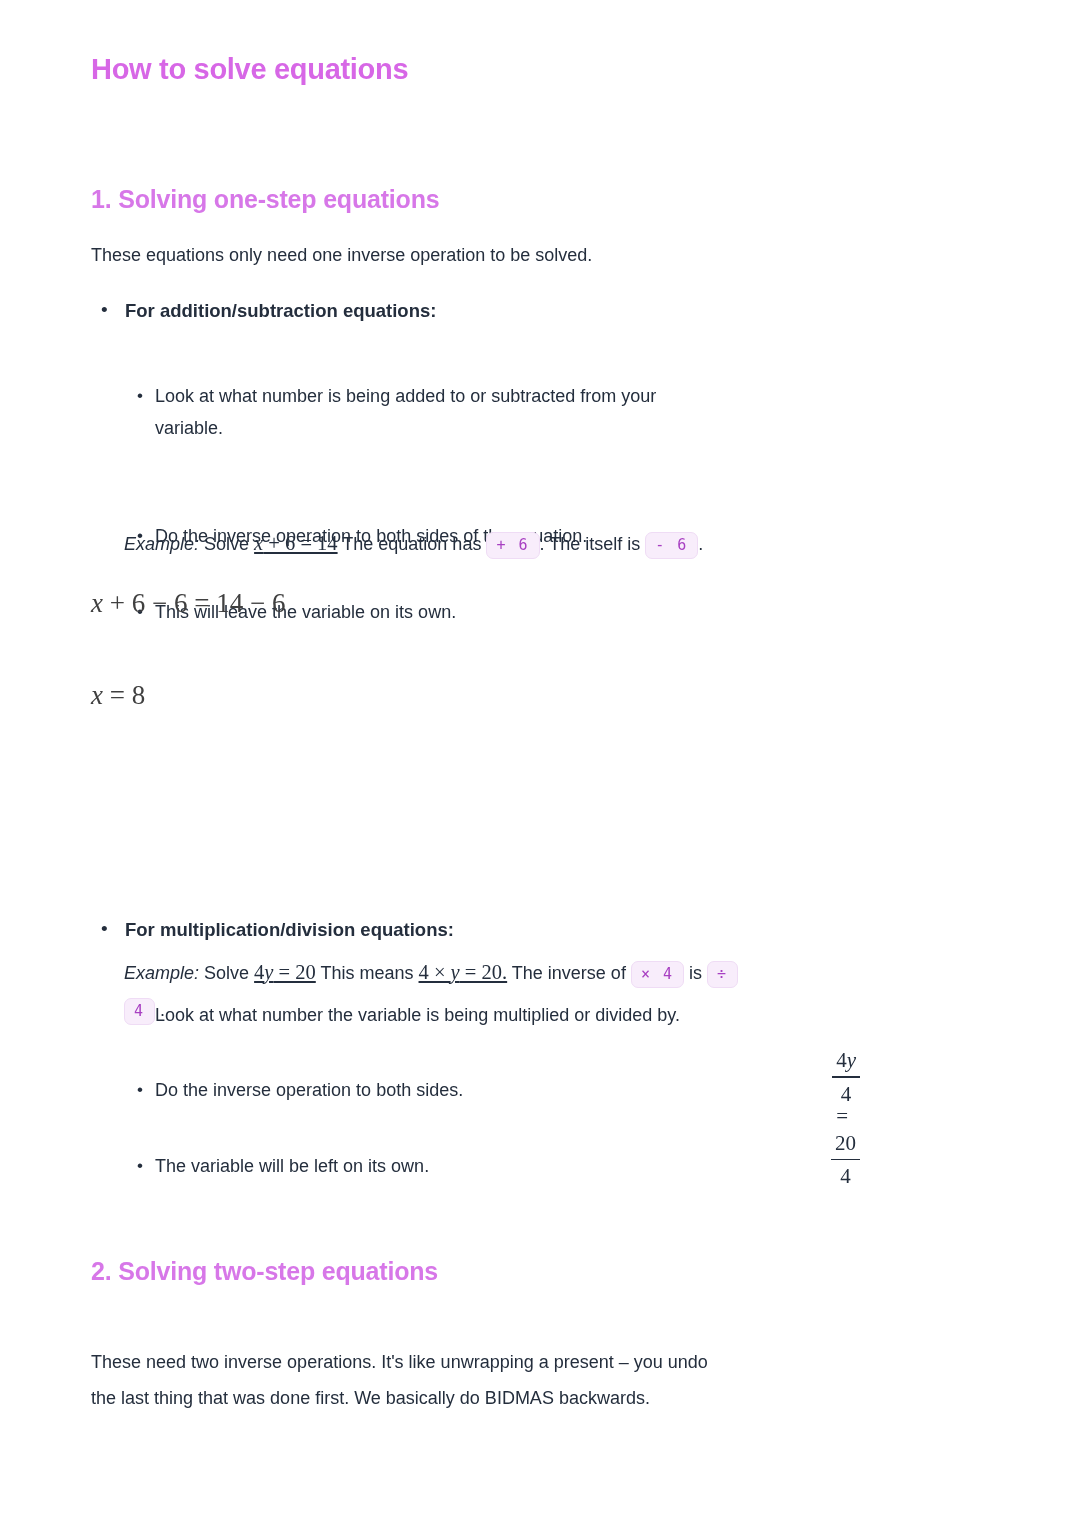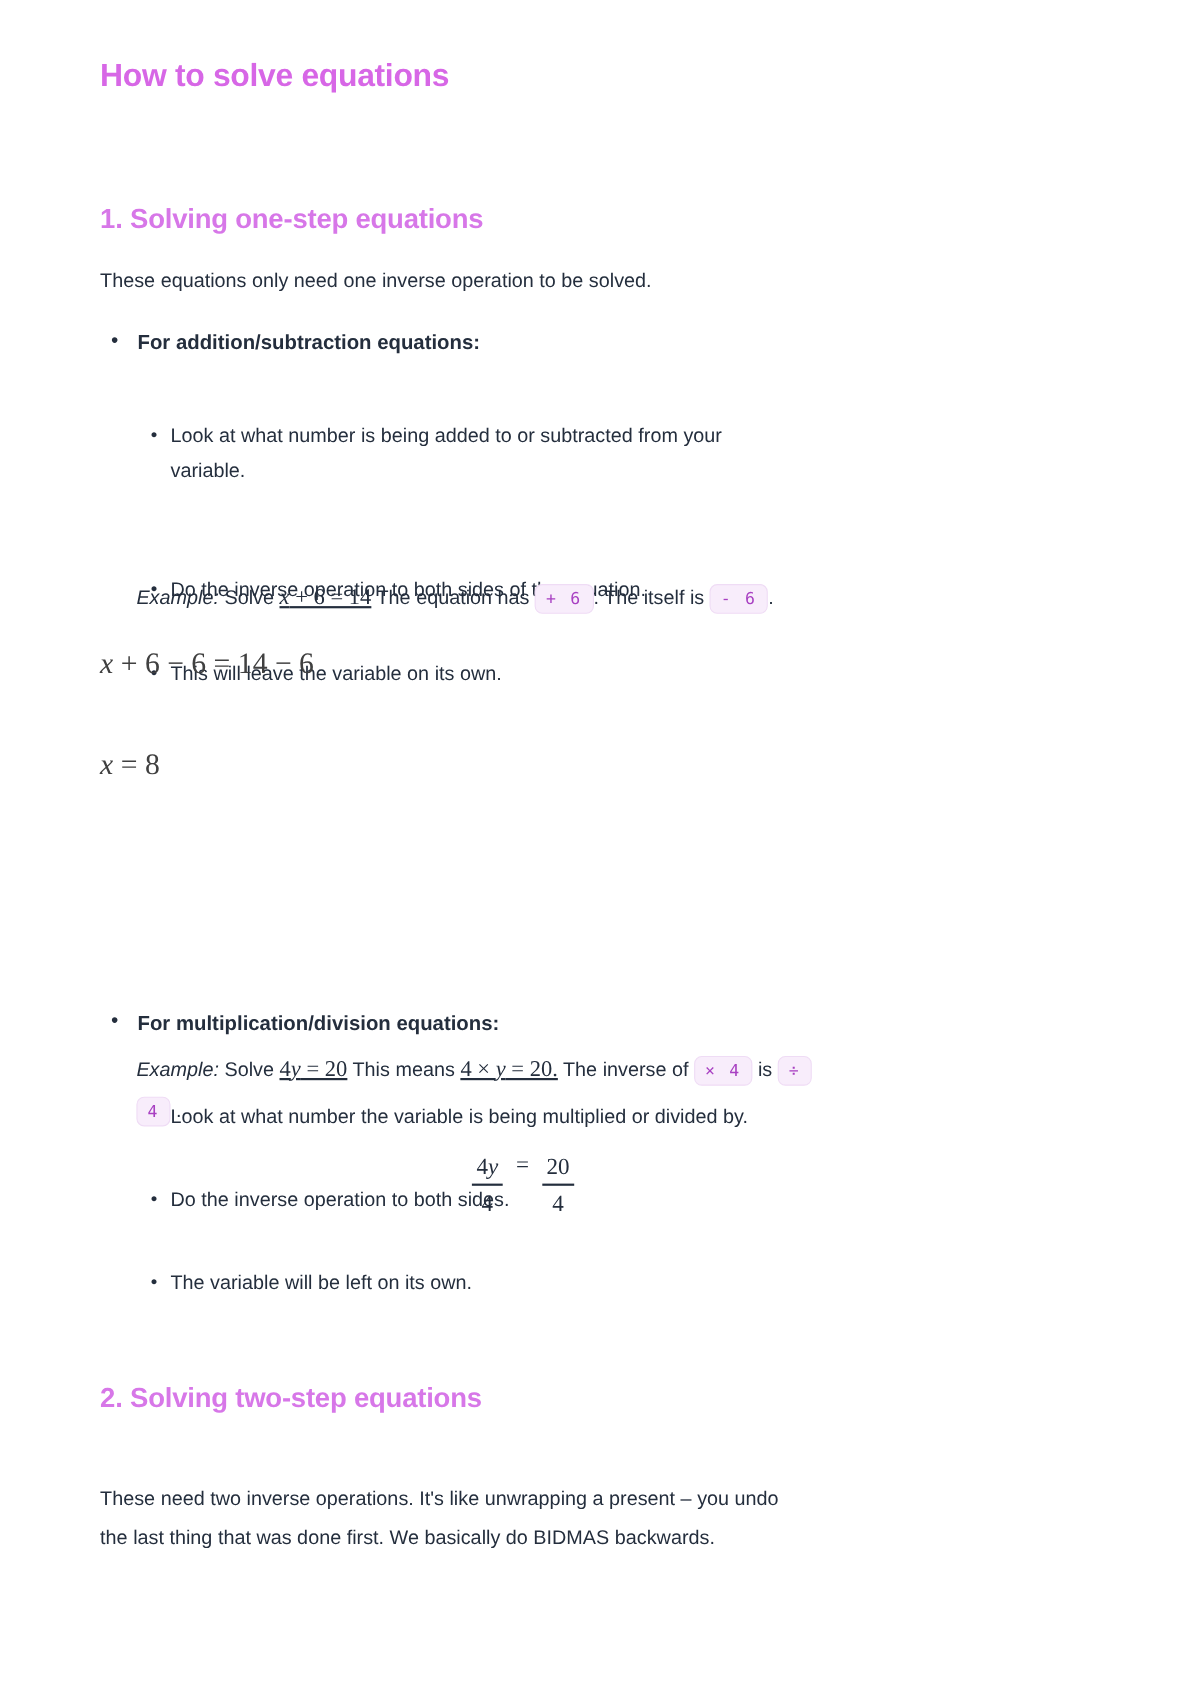--- a/index.html
+++ b/index.html
@@ -50,22 +50,22 @@
     border:1px solid #efdcf5;
     border-radius:7px;
     padding:2px 9px 3px 9px;
     font-family:"DejaVu Sans Mono", monospace;
     font-size:15px; line-height:20px;
     color:#a840c2;
     vertical-align:baseline;
     letter-spacing:2px;
     white-space:nowrap;
   }
-  .frac-row { display:flex; justify-content:center; align-items:flex-start;
-    font-family:"Liberation Serif", serif; font-size:21px; }
+  .frac-row { display:flex; justify-content:center; align-items:flex-end;
+    font-family:"Liberation Serif", serif; font-size:21px;flex-direction:column; }
   .frac { display:inline-flex; flex-direction:column; align-items:center; }
   .frac .fline { align-self:stretch; height:1.5px; background:#242e3d; margin:4px 0; }
   .frac .num, .frac .den { line-height:24px; padding:0 4px; }
   .frac i { font-style:italic; }
   .frac-eq { margin:0 12px; position:relative; top:-2px; }
   .copyright {
     position:absolute; left:893px; top:1437px;
     font-size:10px; color:#a16207; z-index:2;
     white-space:nowrap;
   }

